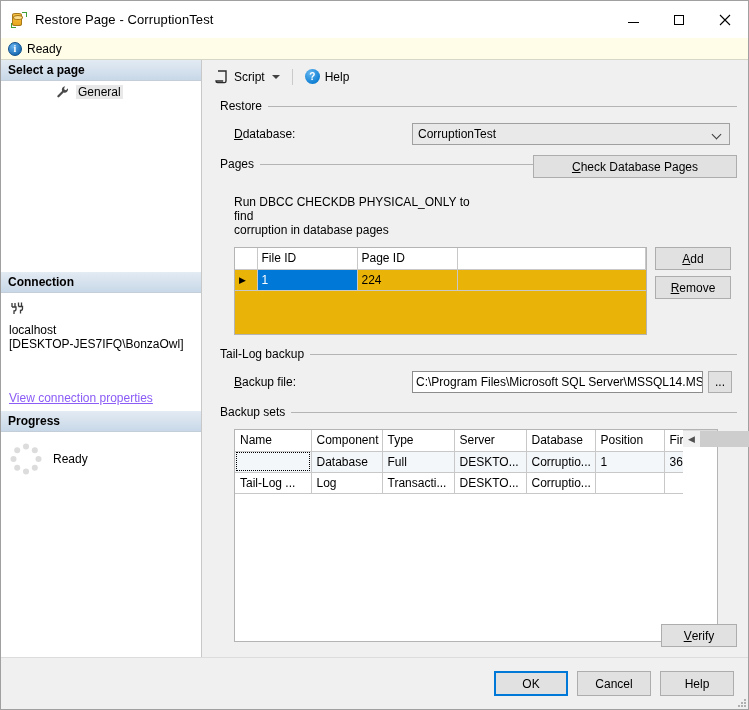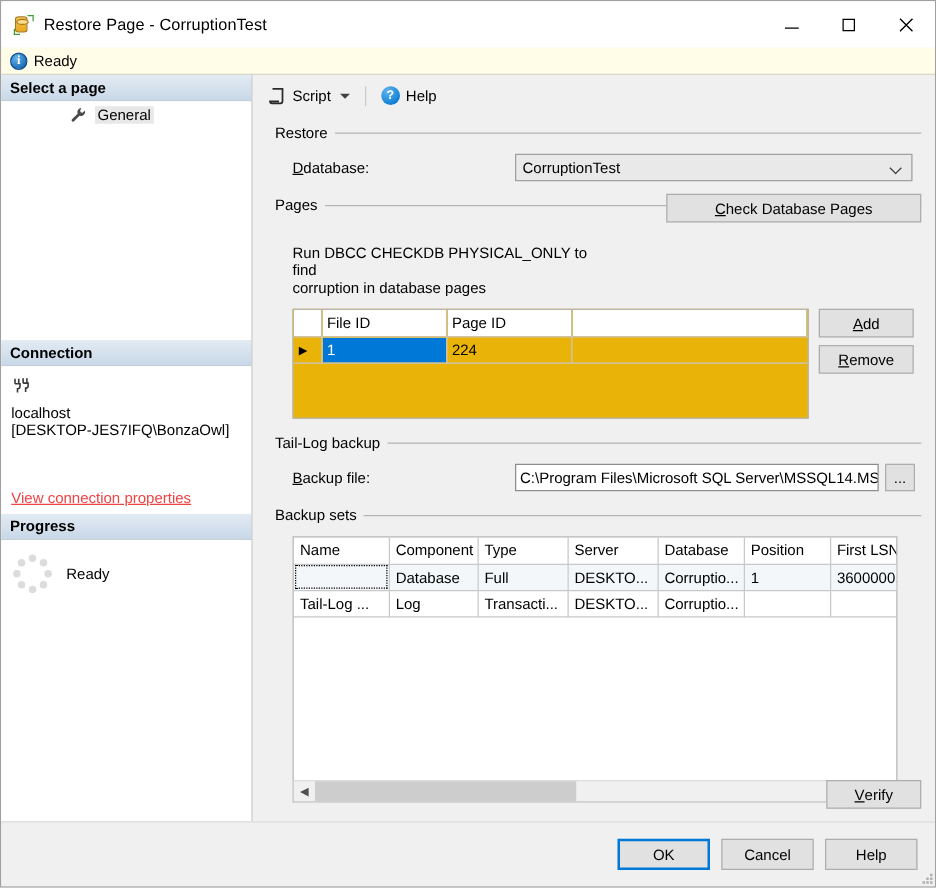--- a/index.html
+++ b/index.html
@@ -101,21 +101,21 @@
   }
   .wrench svg { display: block; }
   .tree-label { background: #e8e8e8; padding: 0 2px; }
 
   .pane-body.connection { flex: 0 0 118px; position: relative; padding: 6px 8px 0 8px; }
   .conn-row { display: flex; gap: 7px; flex-direction: column; }
   .conn-icon { width: 16px; height: 16px; flex: 0 0 auto; margin-top: 1px; }
   .conn-text { font-size: 12px; line-height: 14px; }
   .conn-link {
     position: absolute; left: 8px; bottom: 6px;
-    color: #ef4444; text-decoration: underline; font-size: 12px; cursor: pointer;
+    color: #8b5cf6; text-decoration: underline; font-size: 12px; cursor: pointer;
   }
   .pane-body.progress { flex: 1 1 auto; padding: 10px 8px; }
   .progress-row { display: flex; align-items: center; gap: 10px; }
   .spinner { width: 34px; height: 34px; flex: 0 0 auto; }
 
   
   .right-pane { flex: 1 1 auto; display: flex; flex-direction: column; min-width: 0; position: relative; }
   .toolbar {
     height: 25px; display: flex; align-items: center; gap: 4px;
     padding-left: 8px; margin-top: 4px; flex: 0 0 auto;
@@ -211,21 +211,21 @@
     height: 22px; background: #fff; border: 1px solid #8c8c8c;
     display: flex; align-items: center; padding: 0 3px; font-size: 12px;
     width: 291px; overflow: hidden; white-space: nowrap;
   }
   .btn-ellipsis { width: 24px; height: 22px; margin-left: 5px; }
 
   
   .sets-box {
     margin-top: 8px; margin-left: 14px; margin-right: 14px;
     height: 213px; background: #fff; border: 1px solid #b4b4b4;
-    display: flex; flex-direction: column; width: 484px;
+    display: flex; flex-direction: row; width: 484px;
   }
   .sets-scroll { flex: 1 1 auto; overflow: hidden; }
   table.sets { border-collapse: collapse; width: 100%; table-layout: fixed; font-size: 12px; }
   table.sets th, table.sets td {
     border-right: 1px solid #c8c8c8; border-bottom: 1px solid #c8c8c8;
     text-align: left; font-weight: normal; padding: 2px 5px; height: 21px;
     white-space: nowrap; overflow: hidden;
   }
   table.sets tr.alt td { background: #f4f7fa; }
   td.focus-cell { outline: 1px dotted #000; outline-offset: -2px; }

